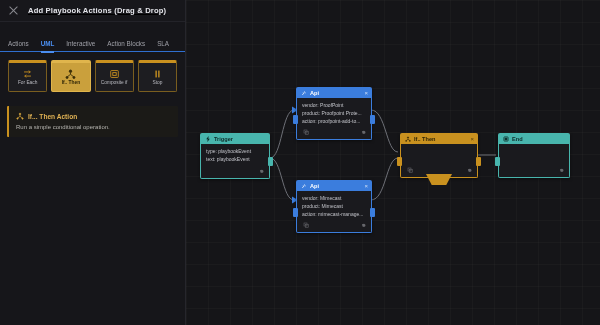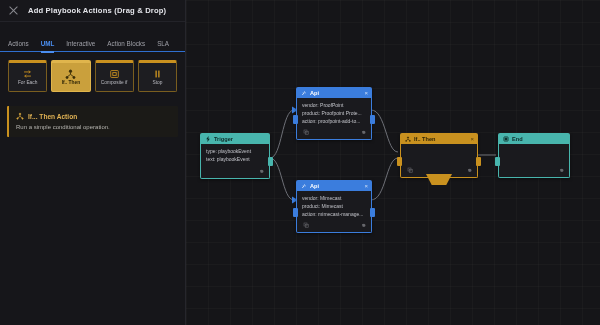--- a/index.html
+++ b/index.html
@@ -18,20 +18,21 @@
     background: #16161a;
     border-right: 1px solid #26262c;
     flex: 0 0 186px;
   }
   #panel-header {
     height: 22px;
     display: flex; align-items: center;
     padding: 0 8px;
     border-bottom: 1px solid #232329;
     background: #17171b;
+    text-decoration: underline;
   }
   #close-icon {
     width: 11px; height: 11px;
     position: relative;
     flex: 0 0 11px;
     opacity: .62;
     cursor: pointer;
   }
   #close-icon::before, #close-icon::after {
     content: ""; position: absolute; left: 0; top: 5px;

